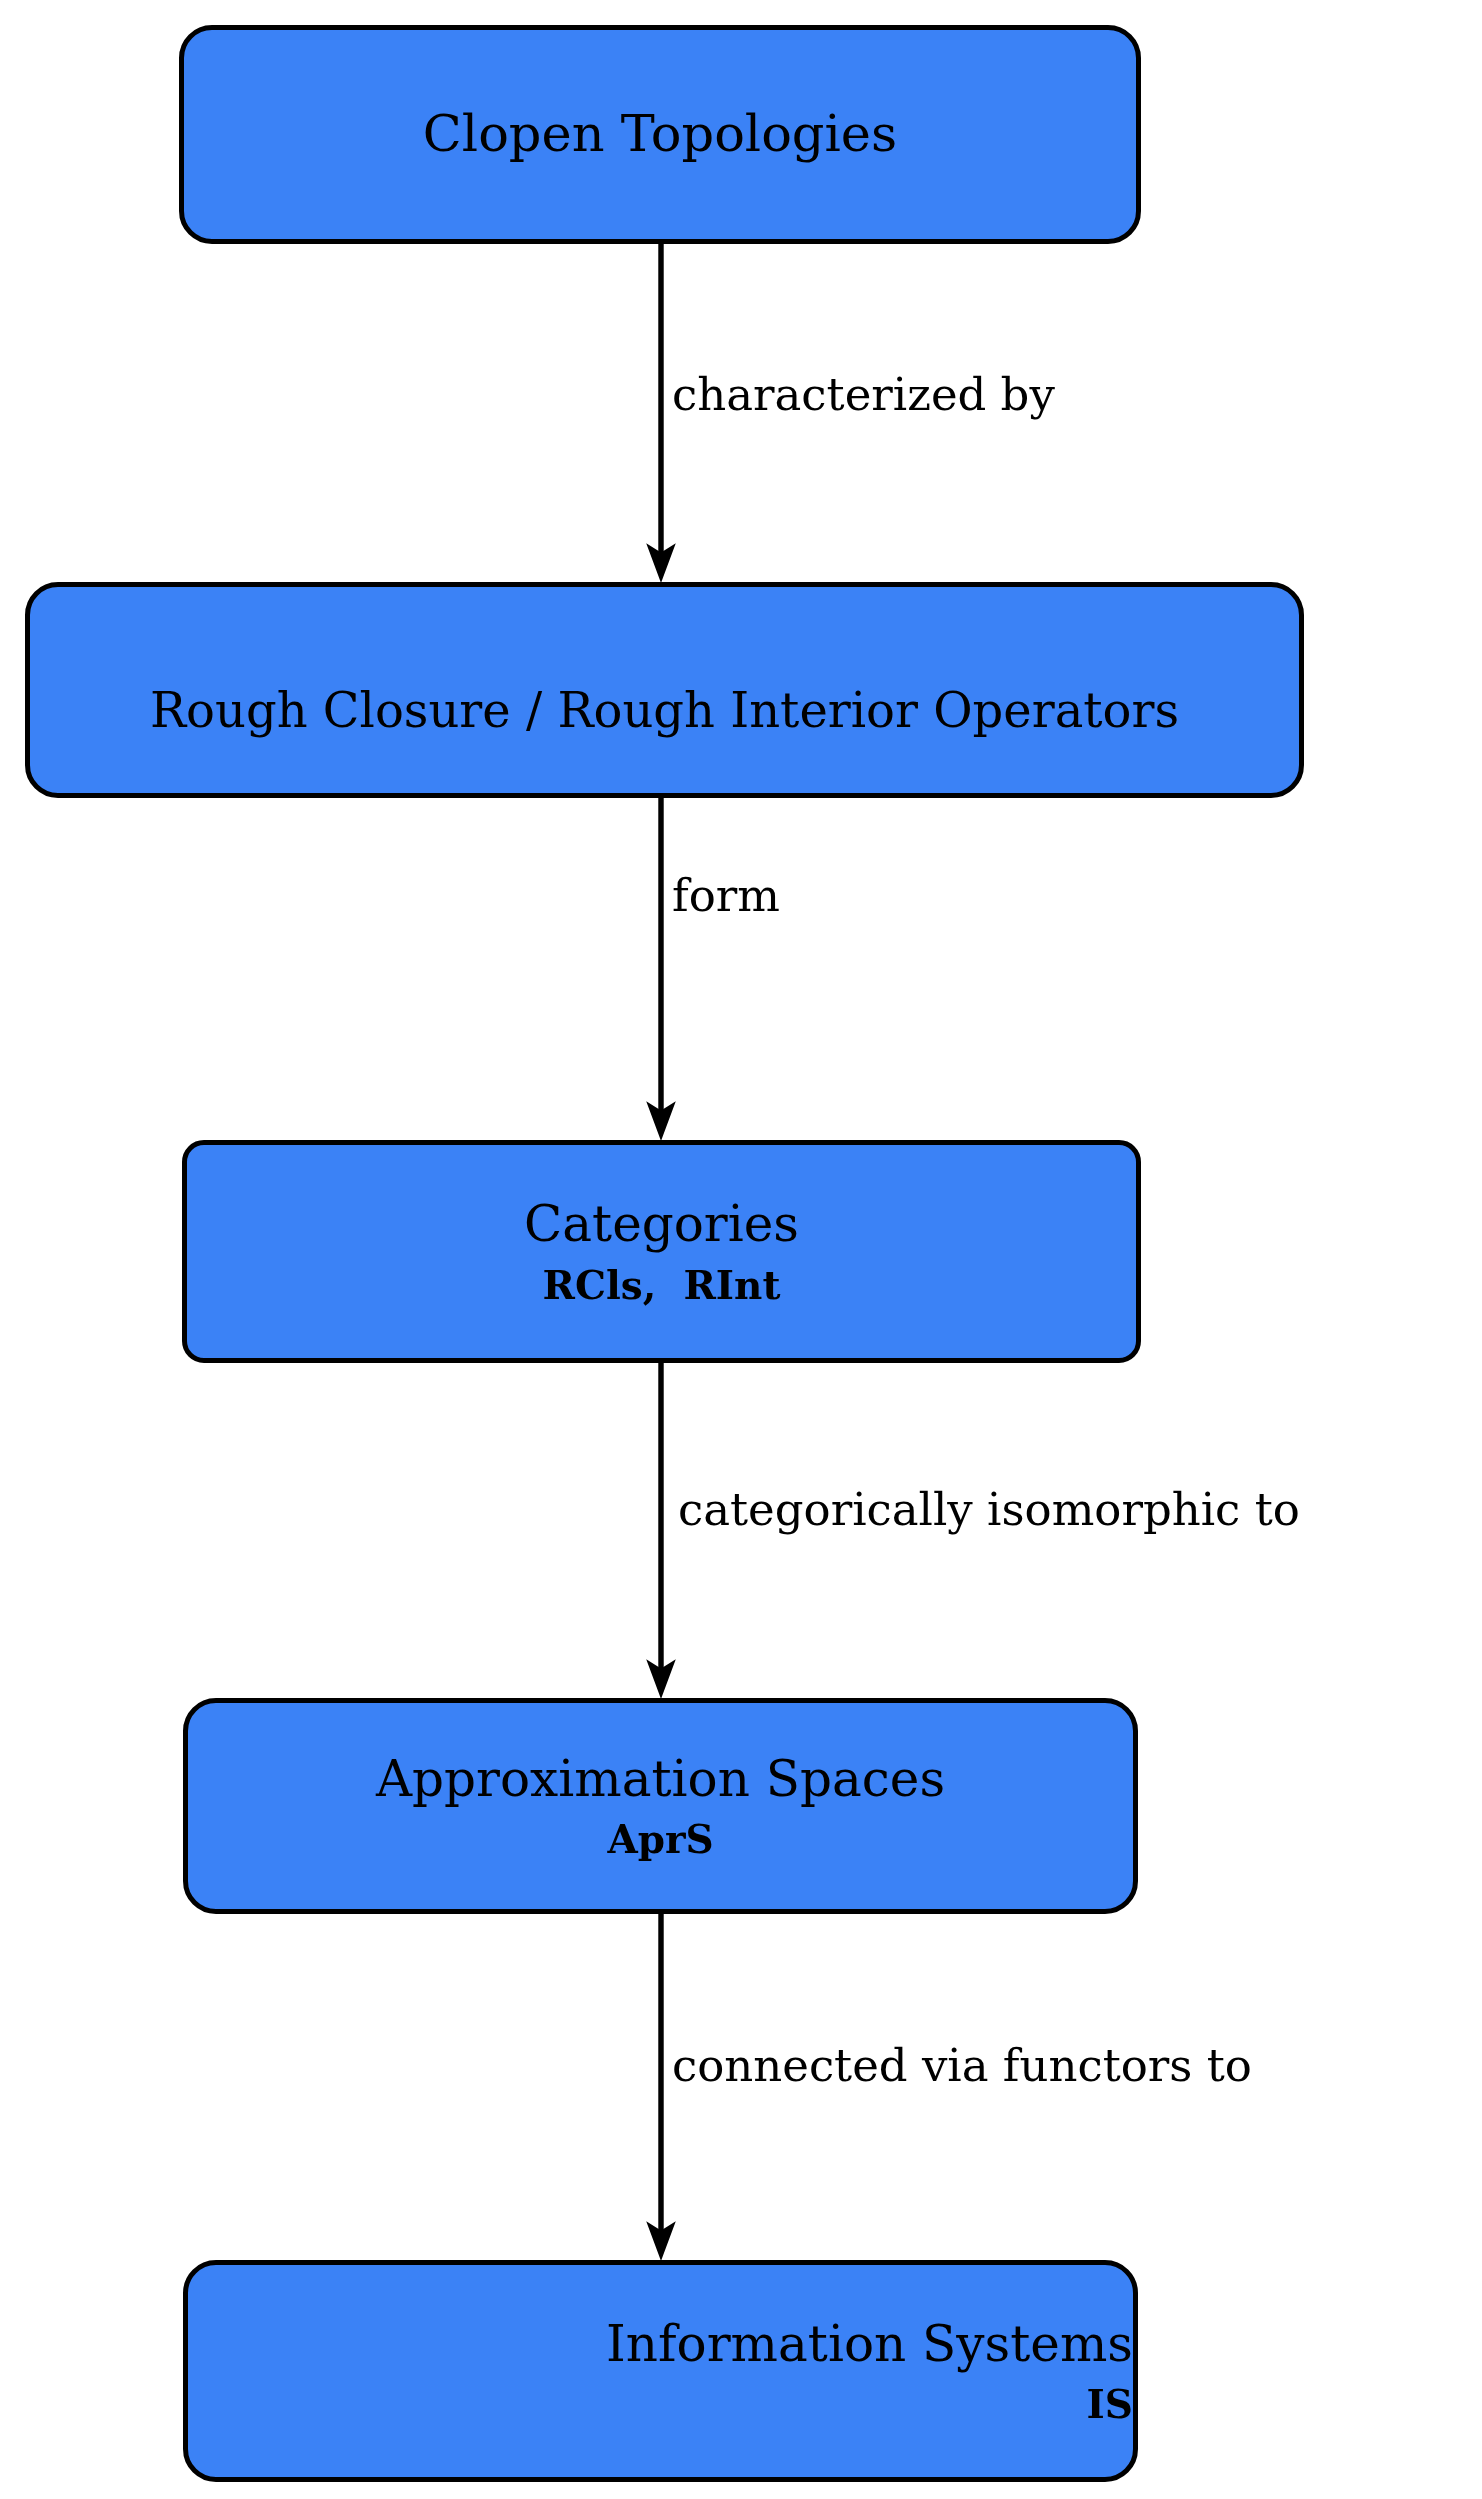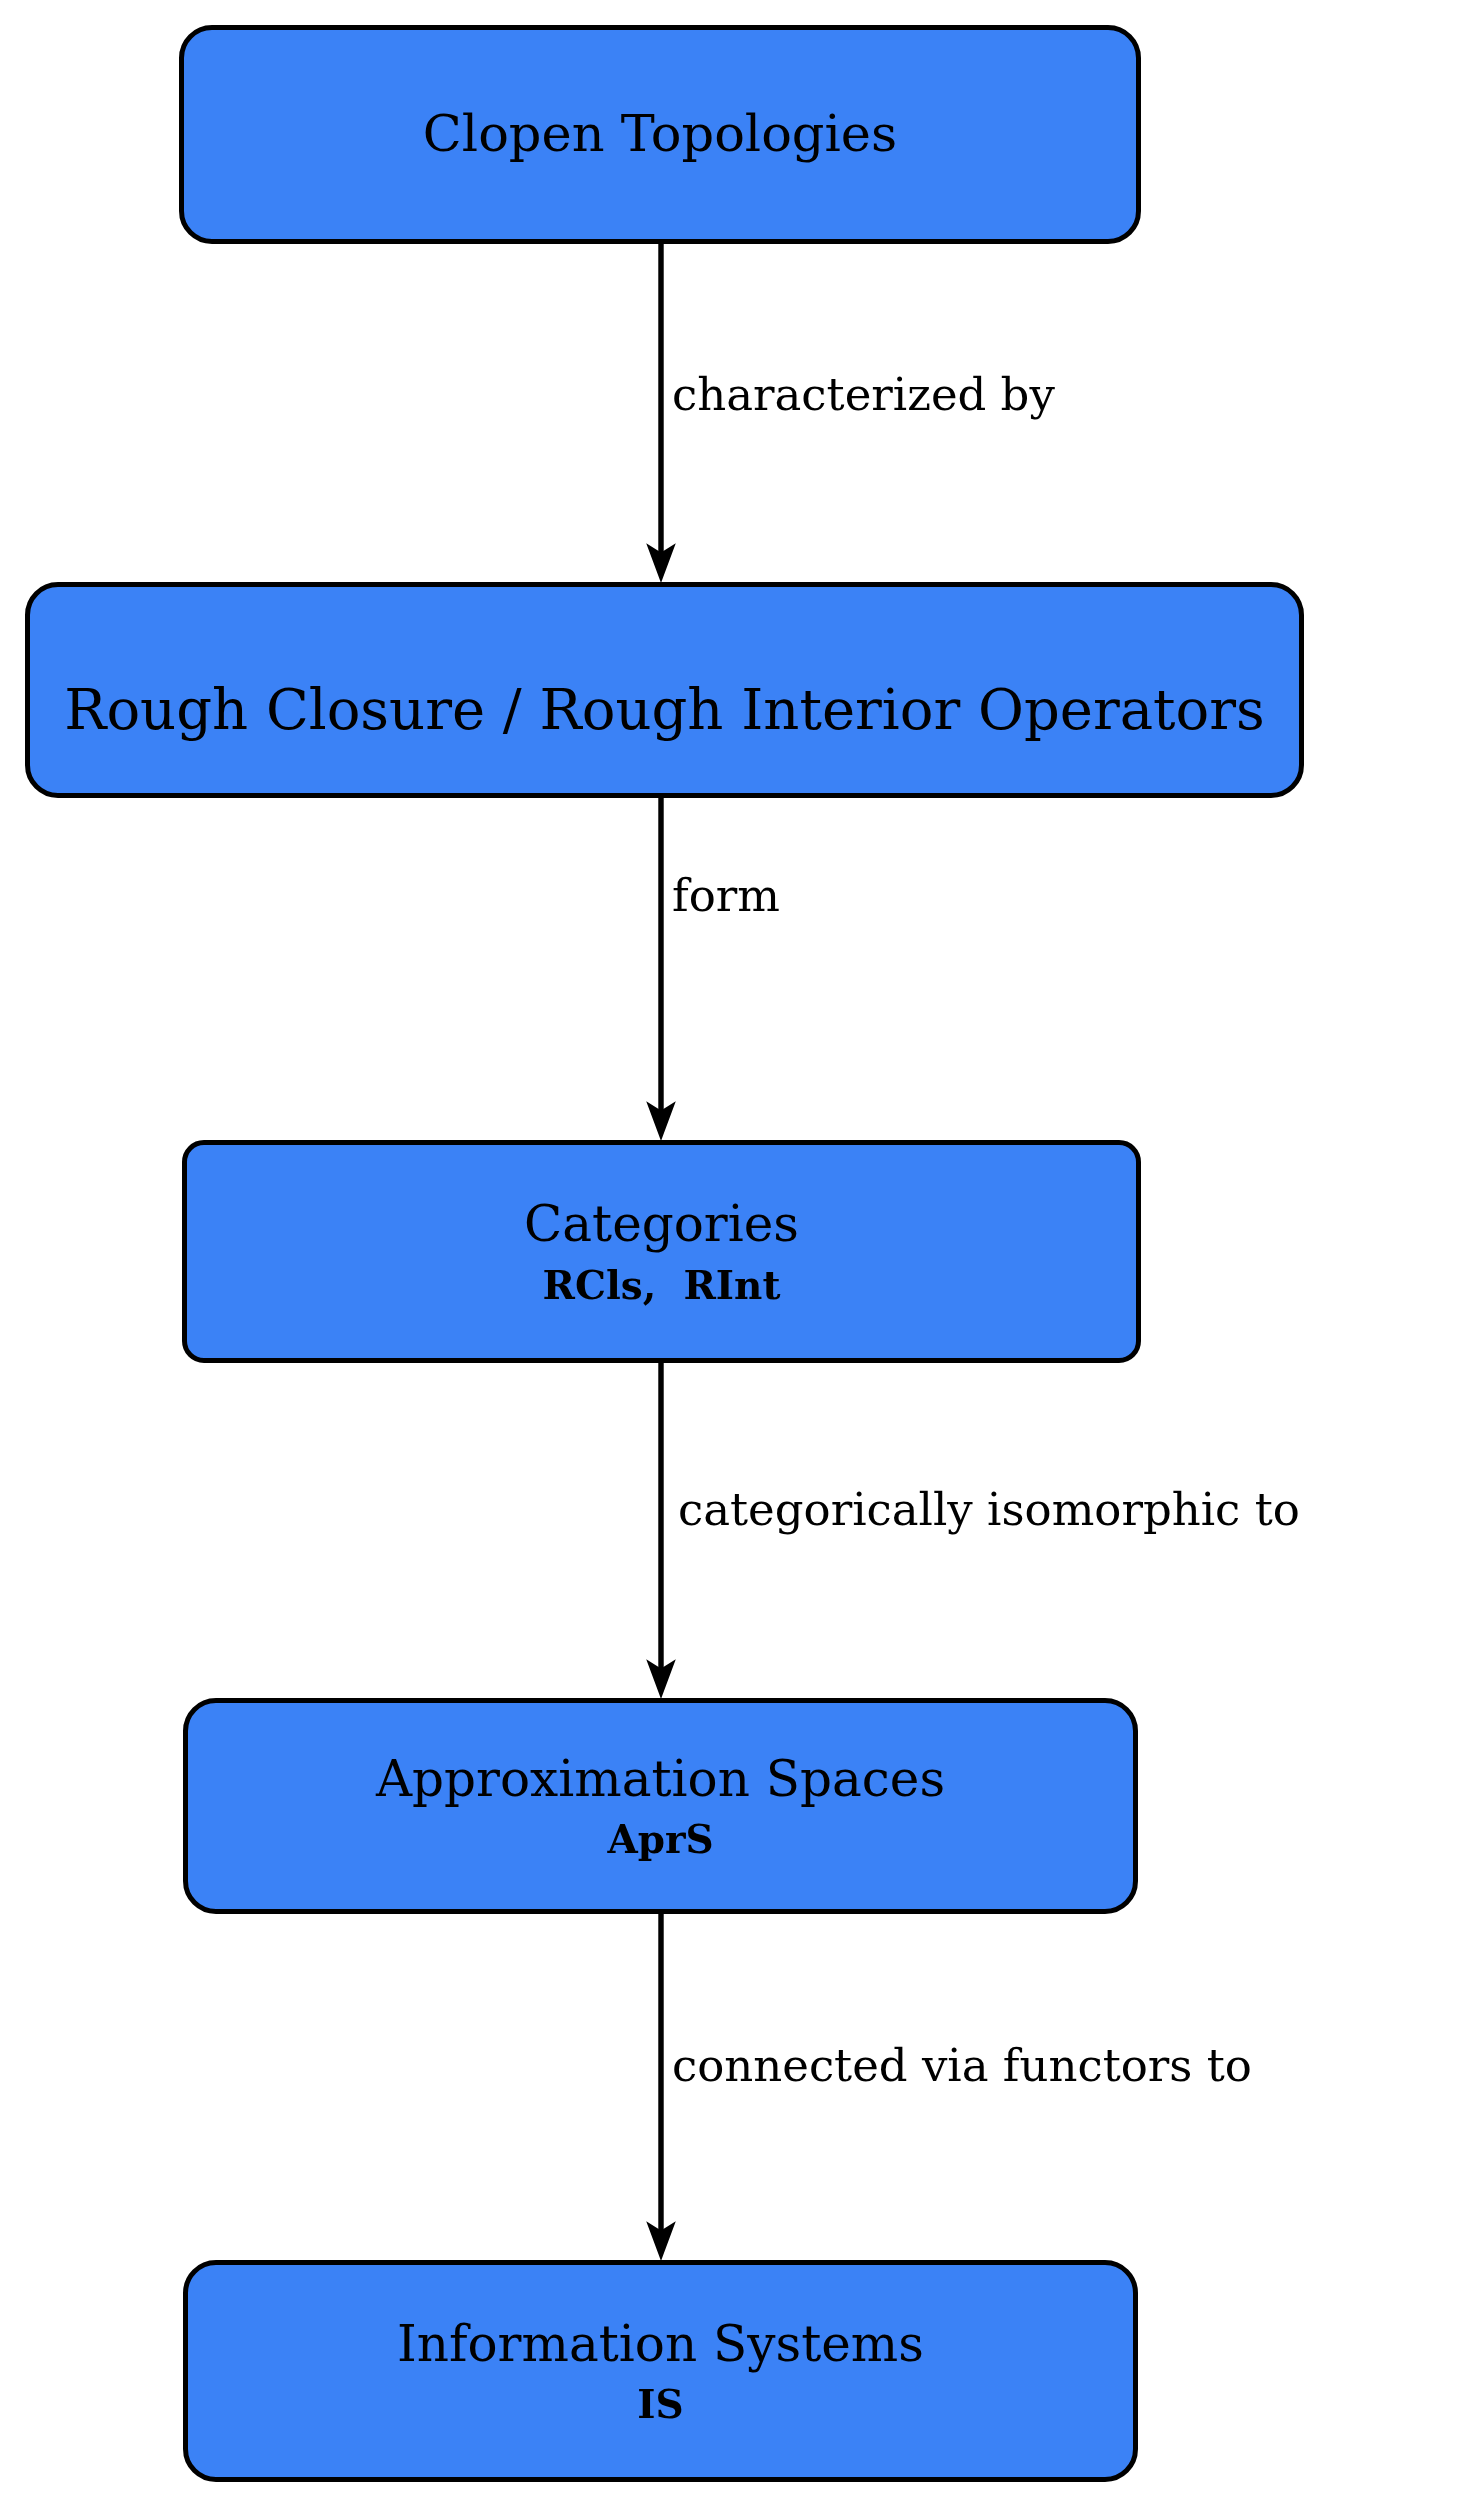--- a/index.html
+++ b/index.html
@@ -42,29 +42,29 @@
   .node .line2 {
     font-size: 39px;
     font-weight: 700;
     white-space: pre;
     margin-top: 7.8px;
   }
   .node.single .line1 {
     font-size: 51px;
   }
   .node.wide .line1 {
-    font-size: 56px;
+    font-size: 48px;
     margin-top: 40px;
   }
 
   #node-clopen        { left: 179px;  top: 25px;   width: 962px; height: 219px; }
   #node-operators     { left: 25px;   top: 582px;  width: 1279px; height: 216px; }
   #node-categories    { left: 182px;  top: 1140px; width: 959px; height: 223px; border-radius: 22px; }
   #node-aprspaces     { left: 183px;  top: 1698px; width: 955px; height: 216px; }
-  #node-infosystems   { left: 183px;  top: 2260px; width: 955px; height: 222px; }
+  #node-infosystems   { left: 183px;  top: 2260px; width: 955px; height: 222px; align-items: flex-end; }
 
   
   .arrow {
     position: absolute;
     left: 633px;
     width: 56px;
   }
   .arrow svg { display: block; width: 56px; height: 100%; }
 
   #arrow-1 { top: 244px;  height: 339px; }

